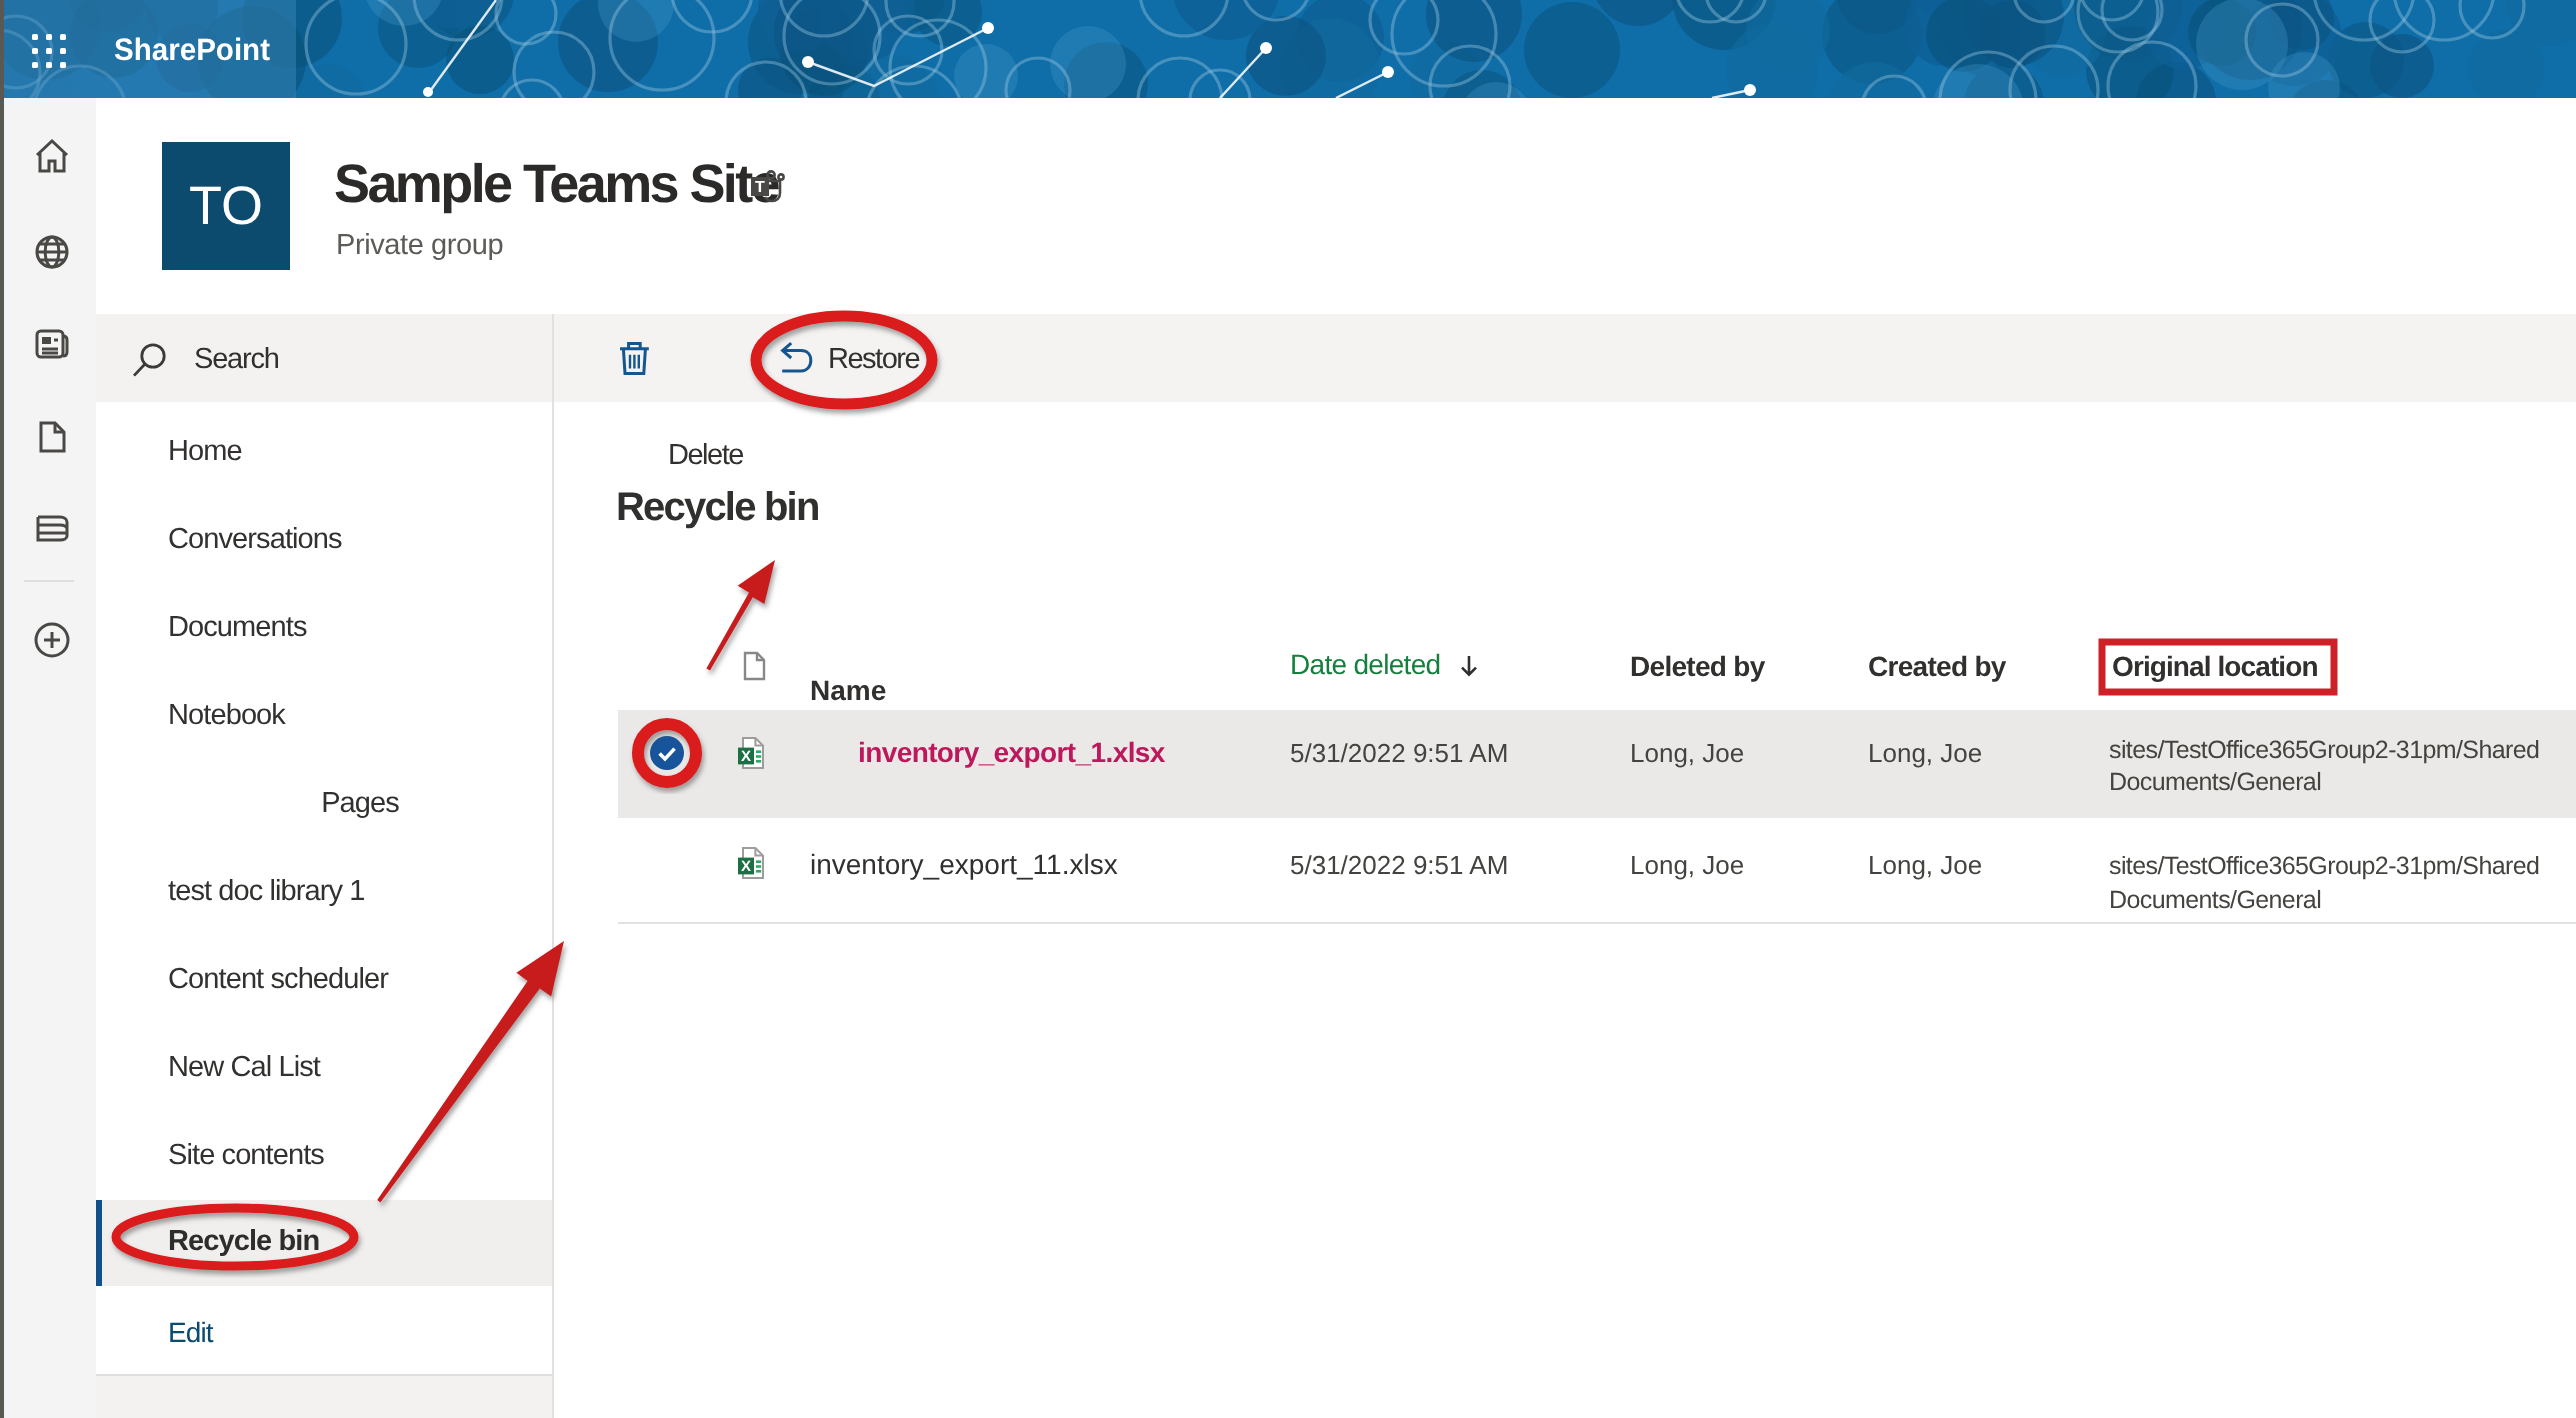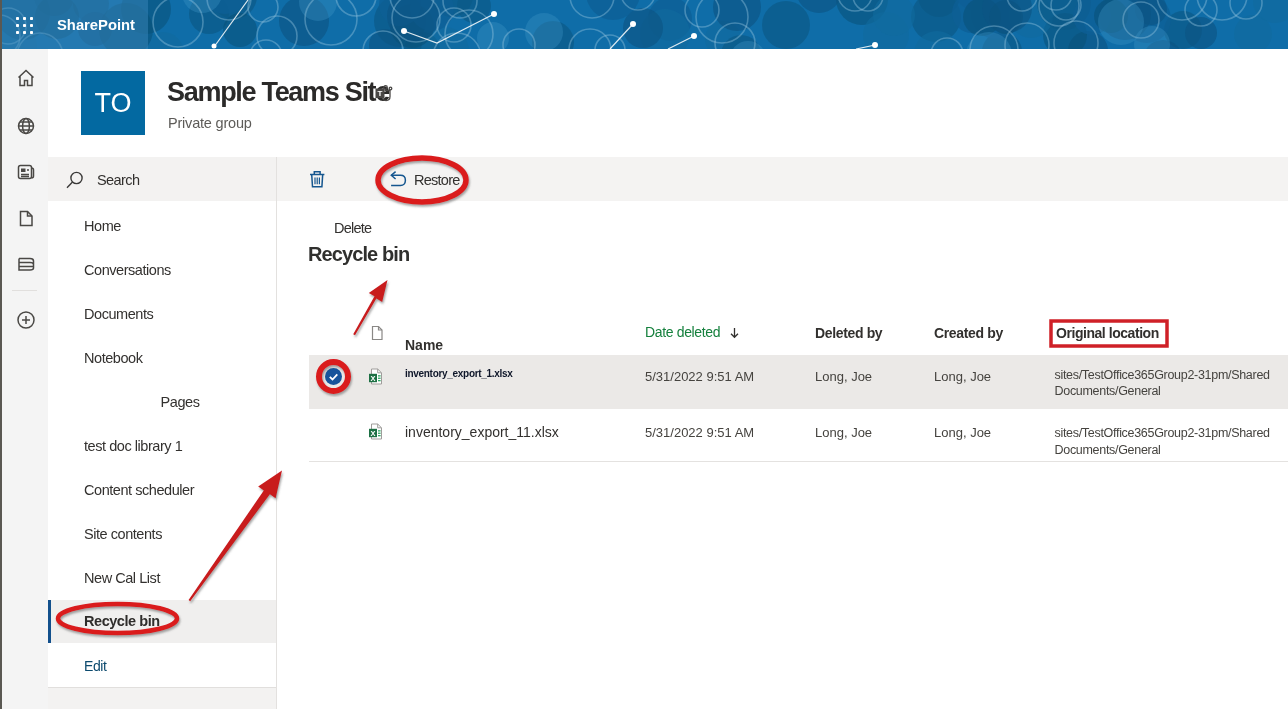--- a/index.html
+++ b/index.html
@@ -176,21 +176,21 @@
   <path d="M20.5 162.5 h7 l4.5 4.5 v9.5 h-11.5 z"></path>
   <path d="M27.5 162.5 v4.5 h4.5"></path>
 
   <path d="M19 209.5 h11 c2 0 3.5 1 3.5 2.5 M19 213.5 h11 c2 0 3.5 .8 3.5 2 M19 209.5 v11.5 h11 c2 0 3.5 -0.8 3.5 -2 v-7 M19 217.5 h14.5"></path>
 
   <circle cx="26" cy="271" r="8"></circle>
   <path d="M26 267 v8 M22 271 h8"></path>
 </svg>
 </div>
 
-<div class="abs" style="left:81px;top:71px;width:64px;height:64px;background:#0369a1;color:#fff;
+<div class="abs" style="left:81px;top:71px;width:64px;height:64px;background:#0c4a6e;color:#fff;
   display:flex;align-items:center;justify-content:center;font-size:27px;font-weight:400;">TO</div>
 <div class="abs" style="left:167px;top:77px;font-size:27px;font-weight:700;color:#2b2a29;letter-spacing:-1.3px;line-height:1.15;text-align:center;">Sample Teams Site</div>
 <div class="abs" style="left:375px;top:85px;width:18px;height:17px;">
 <svg width="18" height="17">
   <g stroke="#4a4846" stroke-width="1.3" fill="none">
     <path d="M9.5 5.5 h5.5 v6 c0 2.5 -1.5 4 -4 4 c-1.8 0 -3 -1 -3.5 -2"></path>
     <circle cx="10.5" cy="2.5" r="1.8"></circle>
     <circle cx="15.5" cy="3.5" r="1.3"></circle>
   </g>
   <rect x="0.5" y="3.5" width="9" height="9.5" fill="#4a4846"></rect>
@@ -208,22 +208,22 @@
 <div class="abs" style="left:276px;top:157px;width:1px;height:552px;background:#e3e1df;"></div>
 
 <div class="abs" id="nav" style="left:48px;top:204px;width:228px;">
   <div style="height:44px;line-height:44px;padding-left:36px;font-size:14.5px;color:#33312f;letter-spacing:-0.45px;">Home</div>
   <div style="height:44px;line-height:44px;padding-left:36px;font-size:14.5px;color:#33312f;letter-spacing:-0.45px;">Conversations</div>
   <div style="height:44px;line-height:44px;padding-left:36px;font-size:14.5px;color:#33312f;letter-spacing:-0.45px;">Documents</div>
   <div style="height:44px;line-height:44px;padding-left:36px;font-size:14.5px;color:#33312f;letter-spacing:-0.45px;">Notebook</div>
   <div style="height:44px;line-height:44px;padding-left:36px;font-size:14.5px;color:#33312f;letter-spacing:-0.45px;text-align:center;">Pages</div>
   <div style="height:44px;line-height:44px;padding-left:36px;font-size:14.5px;color:#33312f;letter-spacing:-0.45px;">test doc library 1</div>
   <div style="height:44px;line-height:44px;padding-left:36px;font-size:14.5px;color:#33312f;letter-spacing:-0.45px;">Content scheduler</div>
+  <div style="height:44px;line-height:44px;padding-left:36px;font-size:14.5px;color:#33312f;letter-spacing:-0.45px;">New Cal List</div>
   <div style="height:44px;line-height:44px;padding-left:36px;font-size:14.5px;color:#33312f;letter-spacing:-0.45px;">Site contents</div>
-  <div style="height:44px;line-height:44px;padding-left:36px;font-size:14.5px;color:#33312f;letter-spacing:-0.45px;">New Cal List</div>
   <div style="height:43px;line-height:43px;padding-left:33px;font-size:14.5px;color:#2f2d2b;font-weight:700;letter-spacing:-0.45px;background:#f0efee;border-left:3px solid #12508c;">Recycle bin</div>
   <div style="height:40px;line-height:47px;padding-left:36px;font-size:14px;color:#0c4a6e;letter-spacing:-0.45px;">Edit</div>
 </div>
 <div class="abs" style="left:48px;top:687px;width:228px;height:1px;background:#e1dfdd;"></div>
 <div class="abs" style="left:48px;top:688px;width:228px;height:21px;background:#f3f2f1;"></div>
 
 <div class="abs" id="toolbar" style="left:277px;top:157px;width:1011px;height:44px;background:#f4f3f2;"></div>
 <svg class="abs" style="left:309px;top:169.5px;" width="17" height="18" fill="none" stroke="#15568f" stroke-width="1.5">
   <path d="M1 4.4 h14.4 M5.3 4.2 v-2.4 h5.8 v2.4 M2.7 4.4 l0.8 12.3 h9.4 l0.8 -12.3"></path>
   <path d="M6 7.4 v6.9 M8.2 7.4 v6.9 M10.4 7.4 v6.9" stroke-width="1.2"></path>
@@ -257,21 +257,21 @@
 </svg>
 <div class="abs" style="left:367px;top:368px;width:17px;height:17px;"><svg width="17" height="17">
   <path d="M4.5 1 h6.2 l3.8 3.8 v11.2 h-10 z" fill="#ffffff" stroke="#9f9d9b" stroke-width="1"></path>
   <path d="M10.7 1 v3.8 h3.8" fill="none" stroke="#9f9d9b" stroke-width="1"></path>
   <rect x="11" y="7.2" width="2.6" height="1.3" fill="#2fa864"></rect>
   <rect x="11" y="9.6" width="2.6" height="1.3" fill="#2fa864"></rect>
   <rect x="11" y="12" width="2.6" height="1.3" fill="#2fa864"></rect>
   <rect x="2" y="5.8" width="8" height="8.4" fill="#1d7044"></rect>
   <text x="6" y="12.6" font-size="7.5" font-weight="700" fill="#ffffff" text-anchor="middle" font-family="Liberation Sans">X</text>
 </svg></div>
-<div class="abs" style="left:405px;top:367.5px;font-size:10px;font-weight:700;color:#0f172a;letter-spacing:-0.3px;">inventory_export_1.xlsx</div>
+<div class="abs" style="left:429px;top:367.5px;font-size:14px;font-weight:700;color:#be185d;letter-spacing:-0.3px;">inventory_export_1.xlsx</div>
 <div class="abs" style="left:645px;top:368.5px;font-size:13px;color:#45433f;">5/31/2022 9:51 AM</div>
 <div class="abs" style="left:815px;top:368.5px;font-size:13px;color:#45433f;">Long, Joe</div>
 <div class="abs" style="left:934px;top:368.5px;font-size:13px;color:#45433f;">Long, Joe</div>
 <div class="abs" style="left:1054.5px;top:366.5px;font-size:12.5px;color:#45433f;line-height:16.5px;width:232px;letter-spacing:-0.3px;">sites/TestOffice365Group2-31pm/Shared Documents/General</div>
 
 <div class="abs" style="left:367px;top:423px;width:17px;height:17px;"><svg width="17" height="17">
   <path d="M4.5 1 h6.2 l3.8 3.8 v11.2 h-10 z" fill="#ffffff" stroke="#9f9d9b" stroke-width="1"></path>
   <path d="M10.7 1 v3.8 h3.8" fill="none" stroke="#9f9d9b" stroke-width="1"></path>
   <rect x="11" y="7.2" width="2.6" height="1.3" fill="#2fa864"></rect>
   <rect x="11" y="9.6" width="2.6" height="1.3" fill="#2fa864"></rect>

